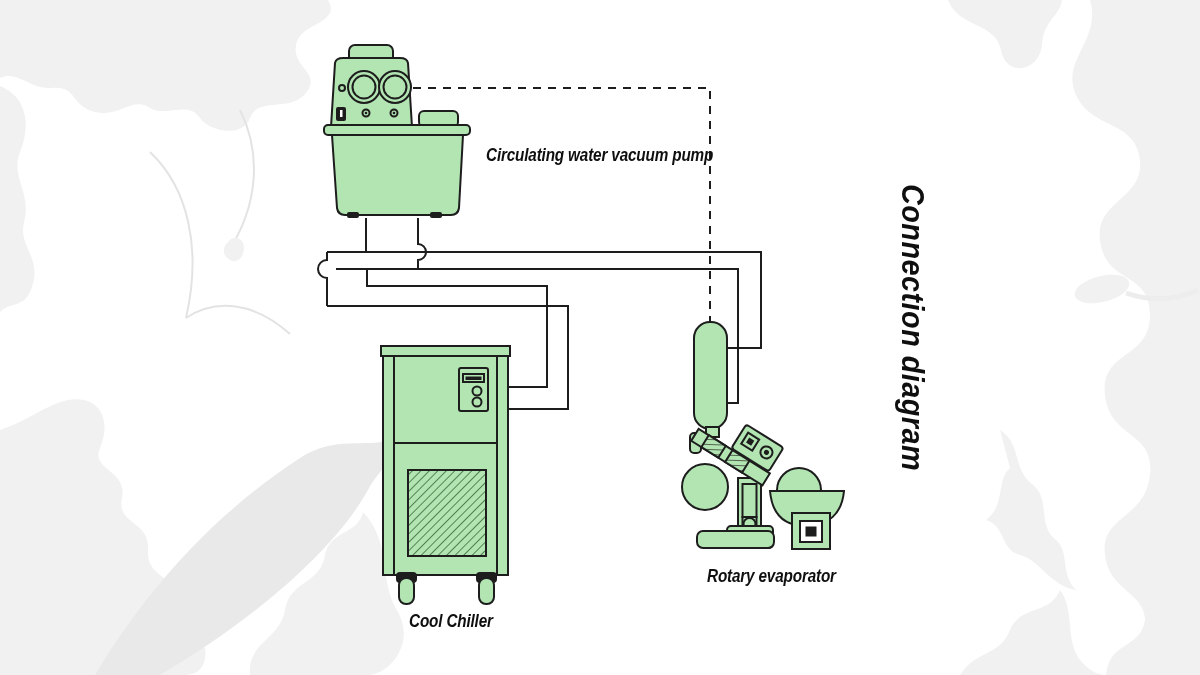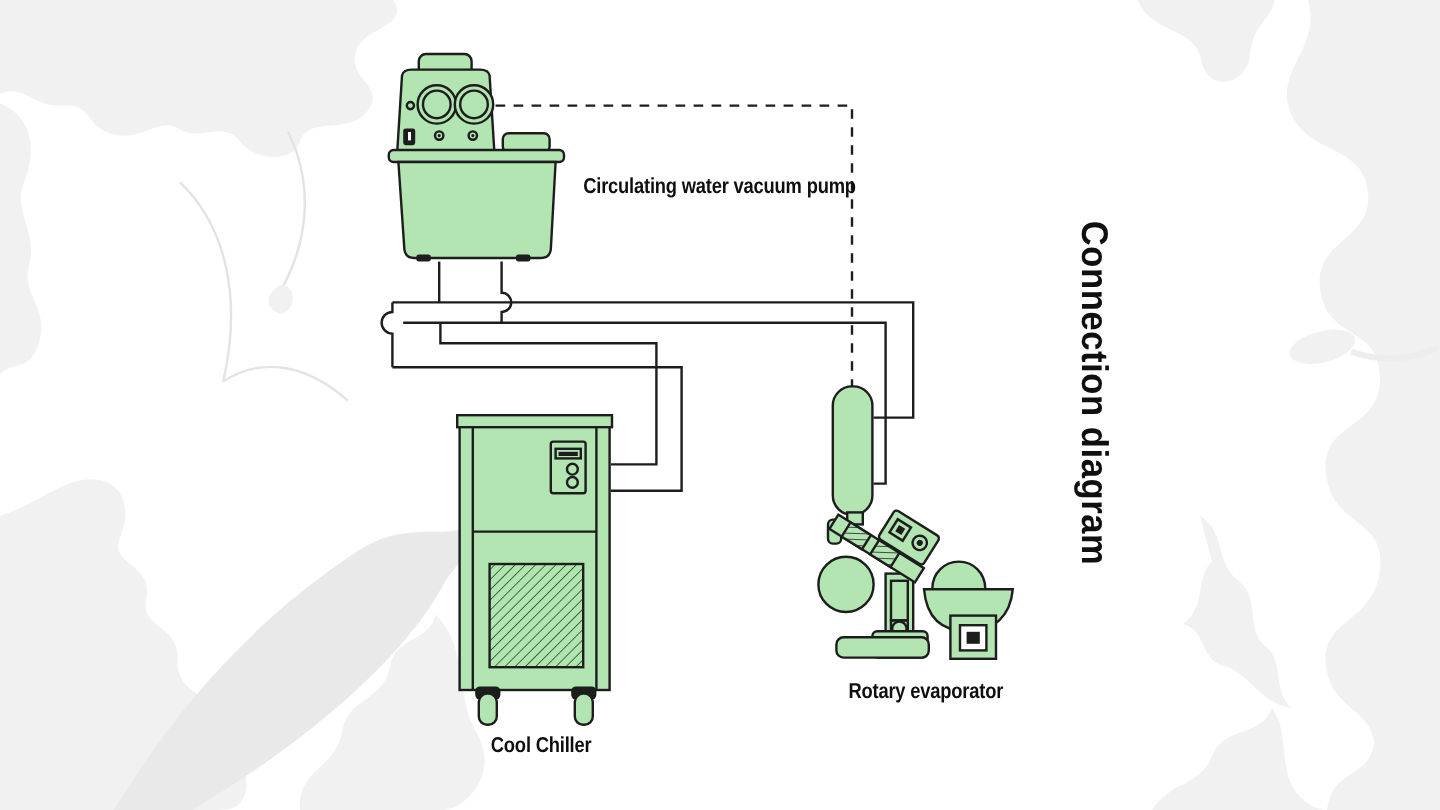--- a/index.html
+++ b/index.html
@@ -8,20 +8,21 @@
     --backdrop-mid:#e9e9e9;
     --equipment-fill:#b2e5b2;
     --outline:#1d1d1d;
     --text:#0f0f0f;
   }
   html,body{margin:0;padding:0;background:#fff;}
   .stage{
     position:relative;width:1200px;height:675px;overflow:hidden;
     background:var(--background);
     font-family:"Liberation Sans", sans-serif;
+    font-style:italic;
   }
   .stage svg{position:absolute;left:0;top:0;}
   .label{
     position:absolute;font-weight:700;color:var(--text);
     font-size:18px;letter-spacing:-0.2px;white-space:nowrap;
     transform:scaleX(0.85);transform-origin:left top;
   }
   #label-pump{left:486px;top:145px;}
   #label-chiller{left:409px;top:611px;}
   #label-evap{left:707px;top:566px;}

